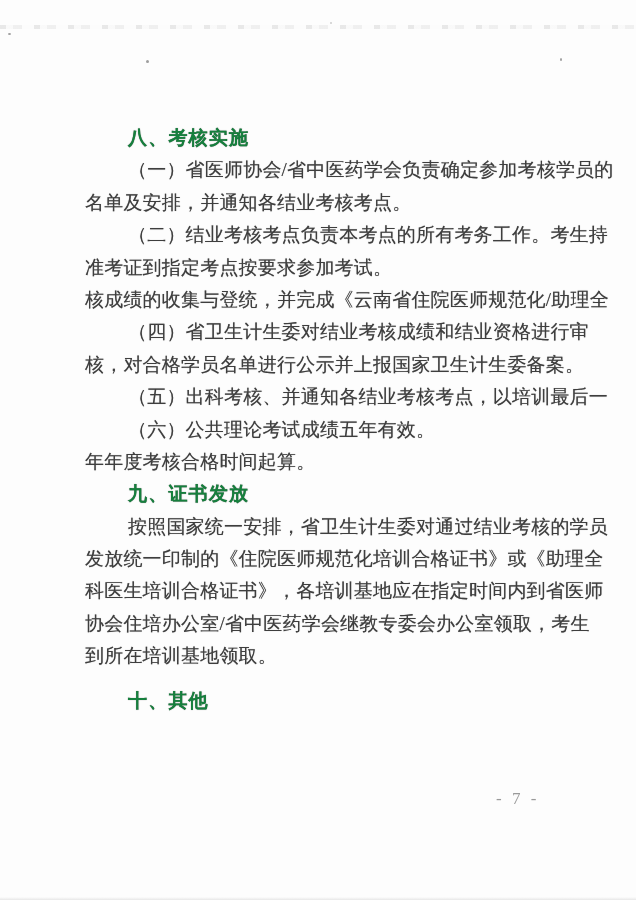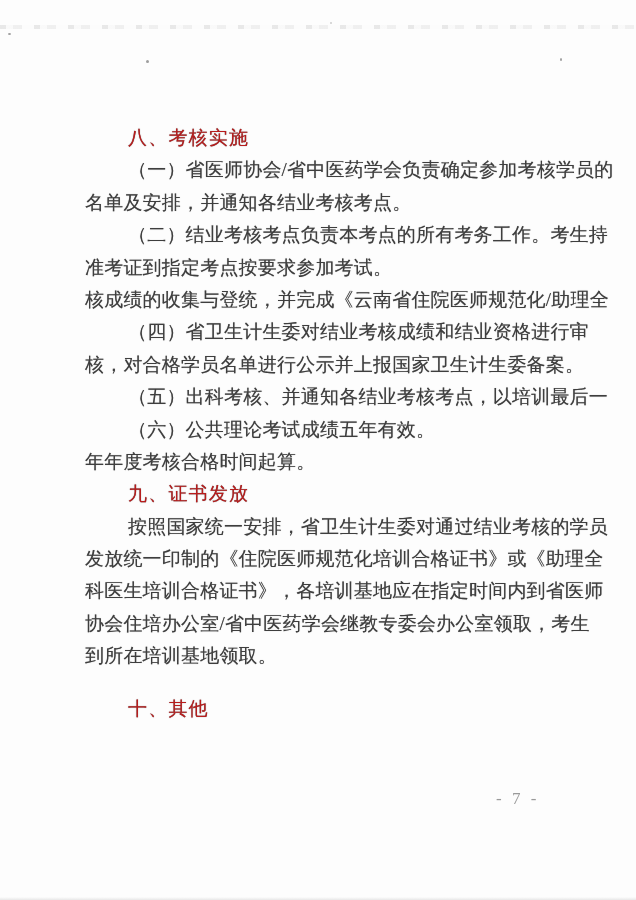--- a/index.html
+++ b/index.html
@@ -65,27 +65,27 @@
     height: 32.4px;
     white-space: nowrap;
   }
   .line.indent,
   .line.heading,
   .line.heading-gap {
     padding-left: 43px;
   }
   .line.heading,
   .line.heading-gap {
-    font-weight: normal;
-    color: #b91c1c;
+    font-weight: bold;
+    color: #15803d;
     letter-spacing: 1.2px;
     text-shadow: 0 0 0.8px rgba(40,40,40,0.8);
   }
   .line.heading-gap {
-    margin-top: 20px;
+    margin-top: 12px;
   }
   .page-number {
     position: absolute;
     left: 496px;
     top: 789px;
     font-size: 17px;
     color: #4a4a4a;
     opacity: 0.55;
     letter-spacing: 3px;
     font-family: "Liberation Serif", "DejaVu Serif", serif;

